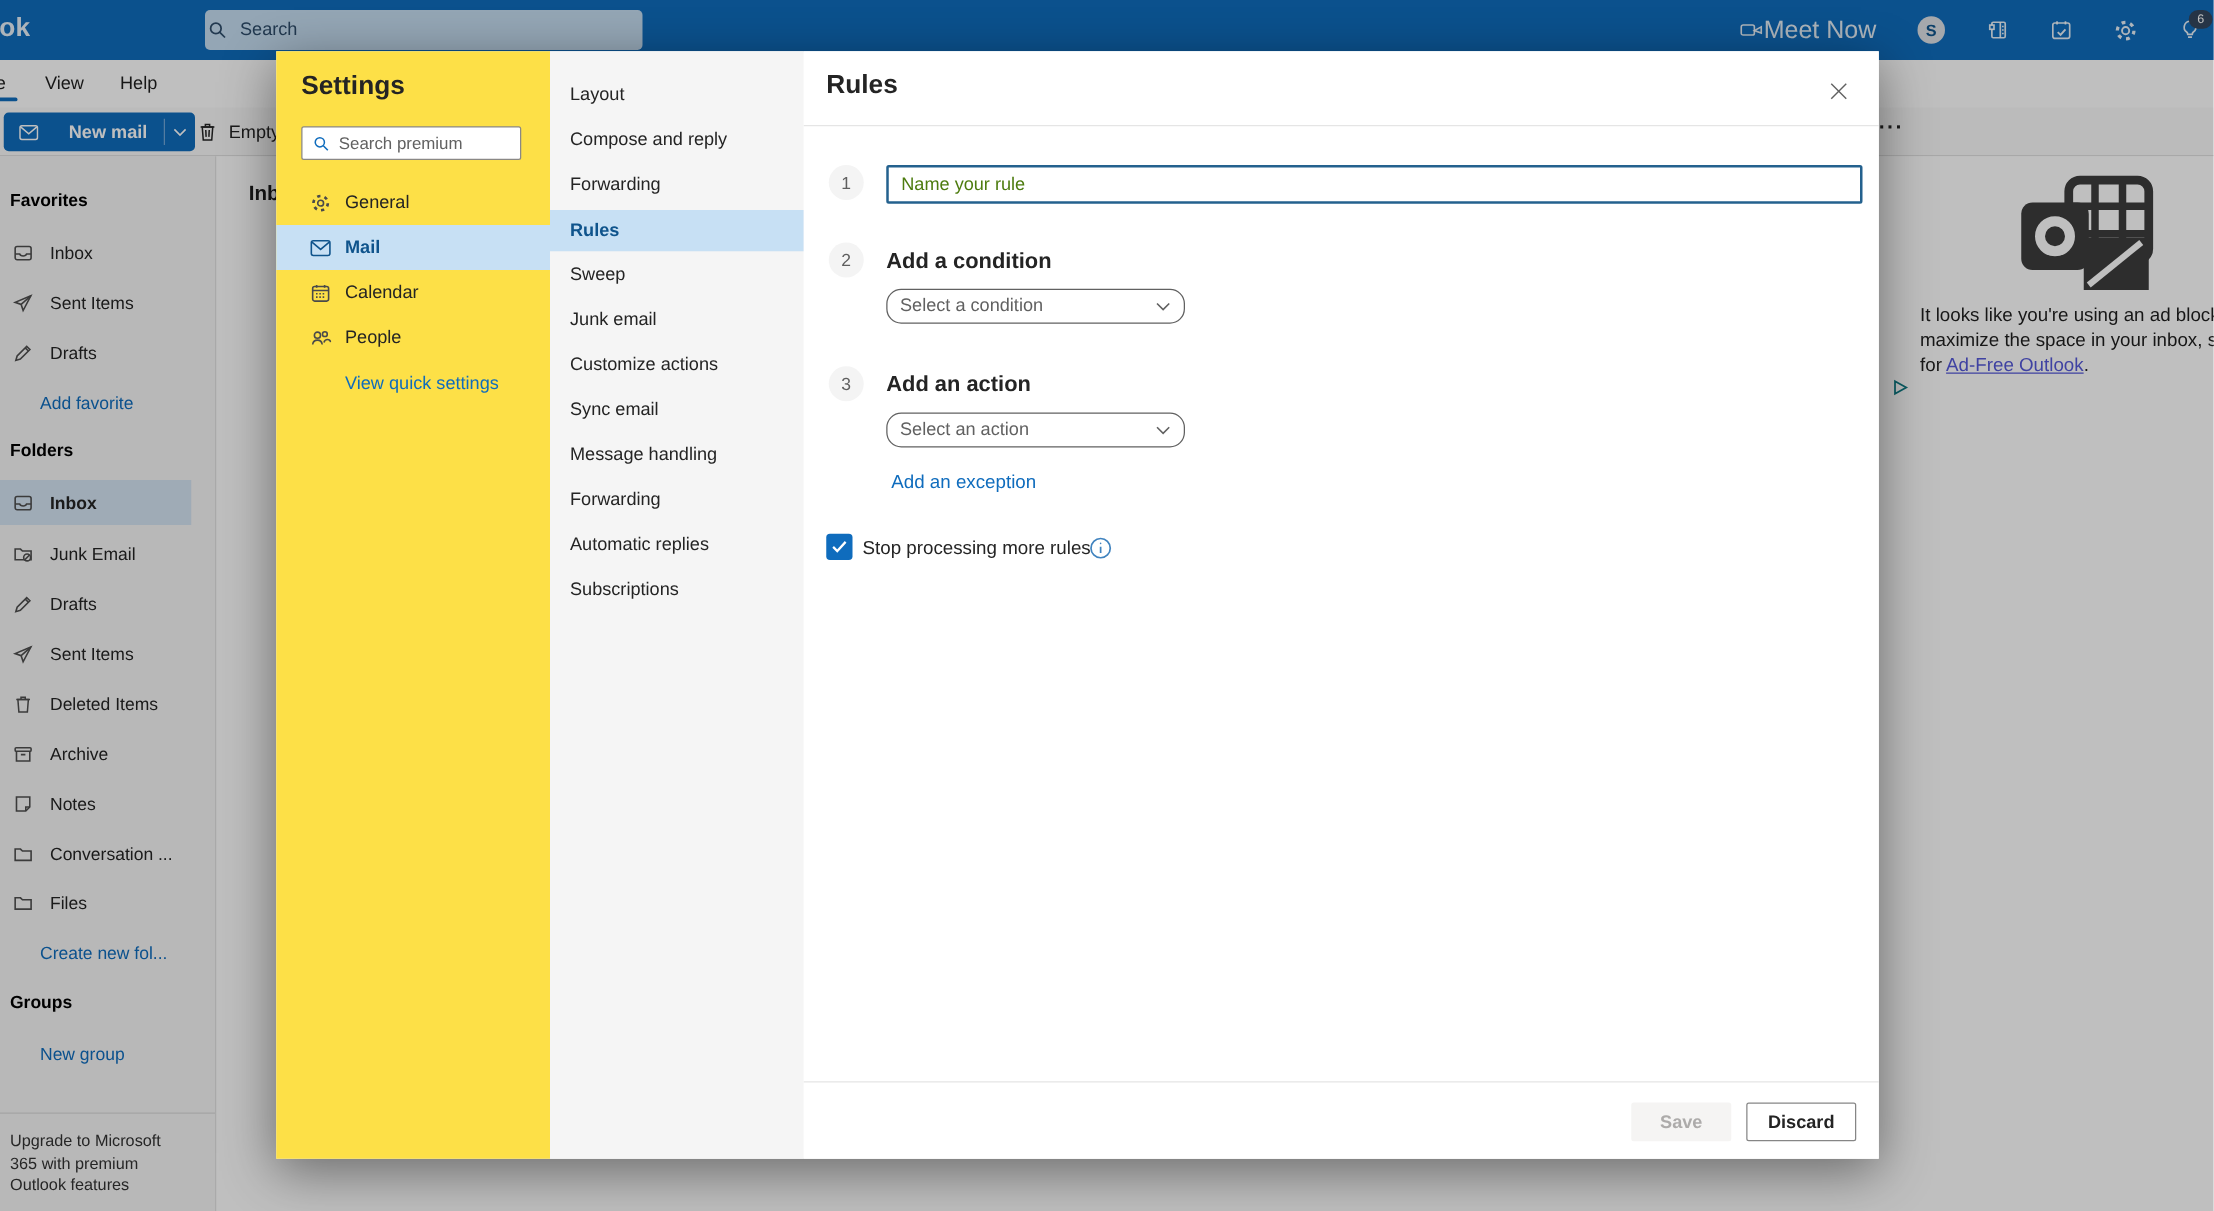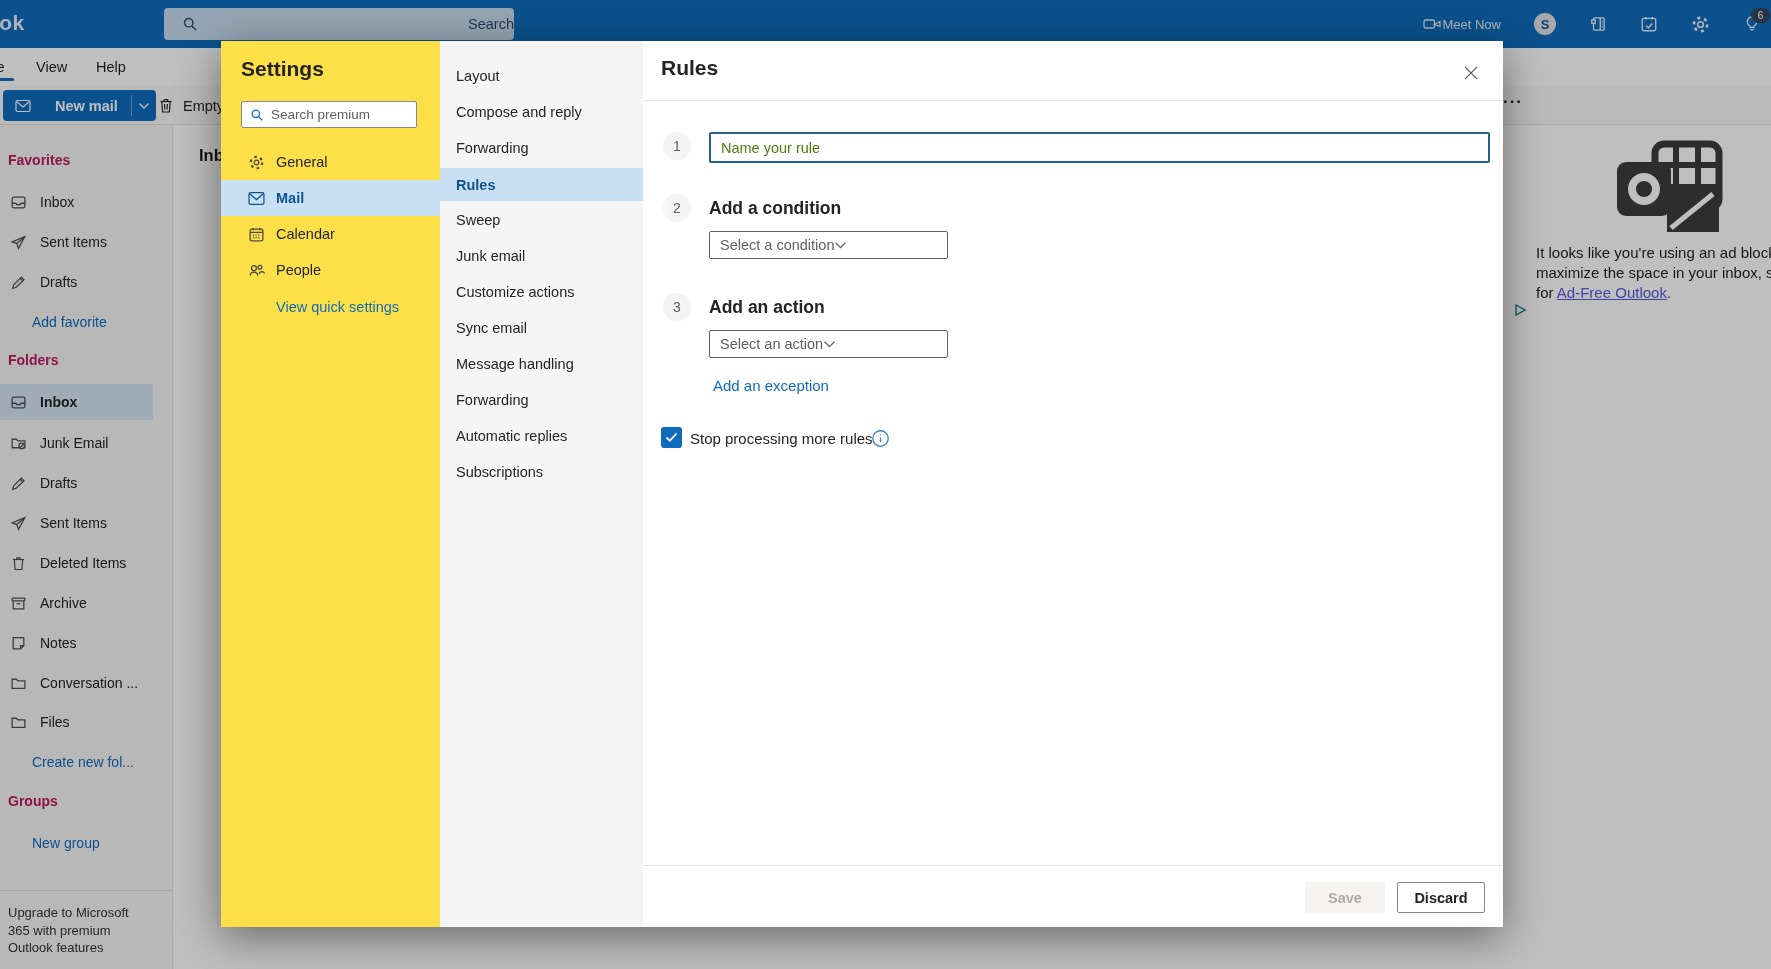--- a/index.html
+++ b/index.html
@@ -5,24 +5,24 @@
   html,body{margin:0;padding:0;}
   .stage{position:relative;width:1771px;height:969px;overflow:hidden;
          background:#fff;font-family:"Liberation Sans",sans-serif;
          -webkit-font-smoothing:antialiased;}
   svg{display:block;}
 
   
   .topbar{position:absolute;left:0;top:0;width:1771px;height:48px;background:#0f6cbd;}
   .logo{position:absolute;left:-57px;top:11px;font-size:21px;font-weight:600;color:rgba(255,255,255,.9);letter-spacing:.3px;}
   .searchpill{position:absolute;left:164px;top:8px;width:350px;height:32px;background:#c6def2;border-radius:4px;
-              display:flex;align-items:center;gap:10px;padding-left:18px;box-sizing:border-box;justify-content:space-between;}
+              display:flex;align-items:center;gap:10px;padding-left:2px;box-sizing:border-box;}
   .searchpill span{font-size:14.5px;color:#2e4d6b;}
   .topbar-right{position:absolute;right:10px;top:0;height:48px;display:flex;align-items:center;gap:33px;color:rgba(255,255,255,.9);}
-  .meetnow{display:flex;align-items:center;font-size:13px;cursor:default;}
+  .meetnow{display:flex;align-items:center;font-size:20px;cursor:default;}
   .tb-icon{position:relative;}
   .skype-circle{width:22px;height:22px;border-radius:50%;background:#dde1e6;color:#0f548c;font-weight:700;font-size:13px;
                 display:flex;align-items:center;justify-content:center;}
   .badge{position:absolute;top:-7px;right:-9px;min-width:13px;height:15px;padding:0 3px;border-radius:8px;background:#33465e;
          color:#fff;font-size:10px;display:flex;align-items:center;justify-content:center;}
 
   .menubar{position:absolute;left:0;top:48px;width:1771px;height:38px;background:#fff;}
   .menutab{position:absolute;top:0;height:38px;display:flex;align-items:center;font-size:14.5px;color:#1f1f1f;}
   .tab-underline{position:absolute;left:-34px;bottom:5px;width:48px;height:3px;background:#0f6cbd;border-radius:2px;}
 
@@ -31,21 +31,21 @@
   .newmail-main{display:flex;align-items:center;gap:24px;padding:0 13px 0 12px;font-size:14.5px;font-weight:600;}
   .newmail-split{width:1px;background:rgba(255,255,255,.4);margin:5px 0;}
   .newmail-chev{width:24px;display:flex;align-items:center;justify-content:center;}
   .emptybtn{position:absolute;left:158px;top:4px;height:31px;display:flex;align-items:center;gap:9px;font-size:14.5px;color:#242424;}
   .moredots{position:absolute;left:1503px;top:6px;font-size:17px;font-weight:700;color:#242424;letter-spacing:1px;}
 
   .sidebar{position:absolute;left:0;top:125px;width:172px;height:844px;background:#f6f6f6;}
   .sb-row{position:absolute;left:0;width:172px;height:30px;display:flex;align-items:center;}
   .sb-row .ic{width:17px;margin-left:10px;color:#4f4f4f;}
   .sb-row .lbl{margin-left:13px;font-size:14px;color:#242424;white-space:nowrap;}
-  .sb-header{position:absolute;left:8px;font-size:14px;font-weight:700;color:#be185d;}
+  .sb-header{position:absolute;left:8px;font-size:14px;font-weight:700;color:#000000;}
   .sb-link{position:absolute;left:32px;font-size:14px;color:#0f6cbd;white-space:nowrap;}
   .sb-selected{background:#d5e4f3;width:153px;}
   .sb-selected .lbl{font-weight:700;}
   .sb-divider{position:absolute;left:0;top:765px;width:172px;border-top:1px solid #dcdcdc;}
   .upgrade{position:absolute;left:8px;top:779px;font-size:13px;line-height:17.5px;color:#333;}
 
   .listpane{position:absolute;left:172px;top:125px;width:1599px;height:844px;background:#fff;border-left:1px solid #e3e3e3;box-sizing:border-box;}
   .list-title{position:absolute;left:26px;top:21px;font-size:16.5px;font-weight:700;color:#1b1b1b;}
 
   .ad-icon{position:absolute;left:1615px;top:140px;}
@@ -81,22 +81,22 @@
   .main{position:relative;flex:1;background:#fff;}
   .rules-title{position:absolute;left:18px;top:15px;font-size:21px;font-weight:600;color:#242424;}
   .closebtn{position:absolute;left:812px;top:16px;width:32px;height:32px;display:flex;align-items:center;justify-content:center;color:#616161;}
   .hdr-divider{position:absolute;left:0;top:59px;width:860px;border-top:1px solid #e5e5e5;}
   .stepnum{position:absolute;left:20px;width:28px;height:28px;border-radius:50%;background:#f4f4f4;color:#5f5f5f;
            font-size:14px;display:flex;align-items:center;justify-content:center;}
   .name-input{position:absolute;left:66px;top:91px;width:767px;height:27px;border:2px solid #24618e;border-radius:2px;
               display:flex;align-items:center;padding-left:10px;background:#fff;}
   .name-input span{font-size:14.5px;color:#4d7c0f;}
   .step-label{position:absolute;left:66px;font-size:17.5px;font-weight:600;color:#242424;}
-  .dropdown{position:absolute;left:66px;width:239px;height:28px;border:1px solid #616161;border-radius:2px;background:#fff;
-            display:flex;align-items:center;padding:0 10px;box-sizing:border-box;}
+  .dropdown{position:absolute;left:66px;width:239px;height:28px;border:1px solid #616161;border-radius:12px;background:#fff;
+            display:flex;align-items:center;justify-content:space-between;padding:0 10px;box-sizing:border-box;}
   .dropdown span{font-size:14.5px;color:#616161;}
   .exception{position:absolute;left:70px;top:336px;font-size:15px;color:#0f6cbd;}
   .checkbox{position:absolute;left:18px;top:386px;width:21px;height:21px;background:#0f6cbd;border-radius:3px;
             display:flex;align-items:center;justify-content:center;}
   .cb-label{position:absolute;left:47px;top:389px;font-size:15px;color:#242424;}
   .infoicon{position:absolute;left:228px;top:388px;color:#4083bf;}
   .ftr-divider{position:absolute;left:0;top:824px;width:860px;border-top:1px solid #e5e5e5;}
   .btn{position:absolute;top:841px;height:31px;border-radius:2px;font-size:14.5px;font-weight:600;
        display:flex;align-items:center;justify-content:center;box-sizing:border-box;}
   .btn-save{left:662px;width:80px;background:#f5f4f3;color:#adabaa;}

